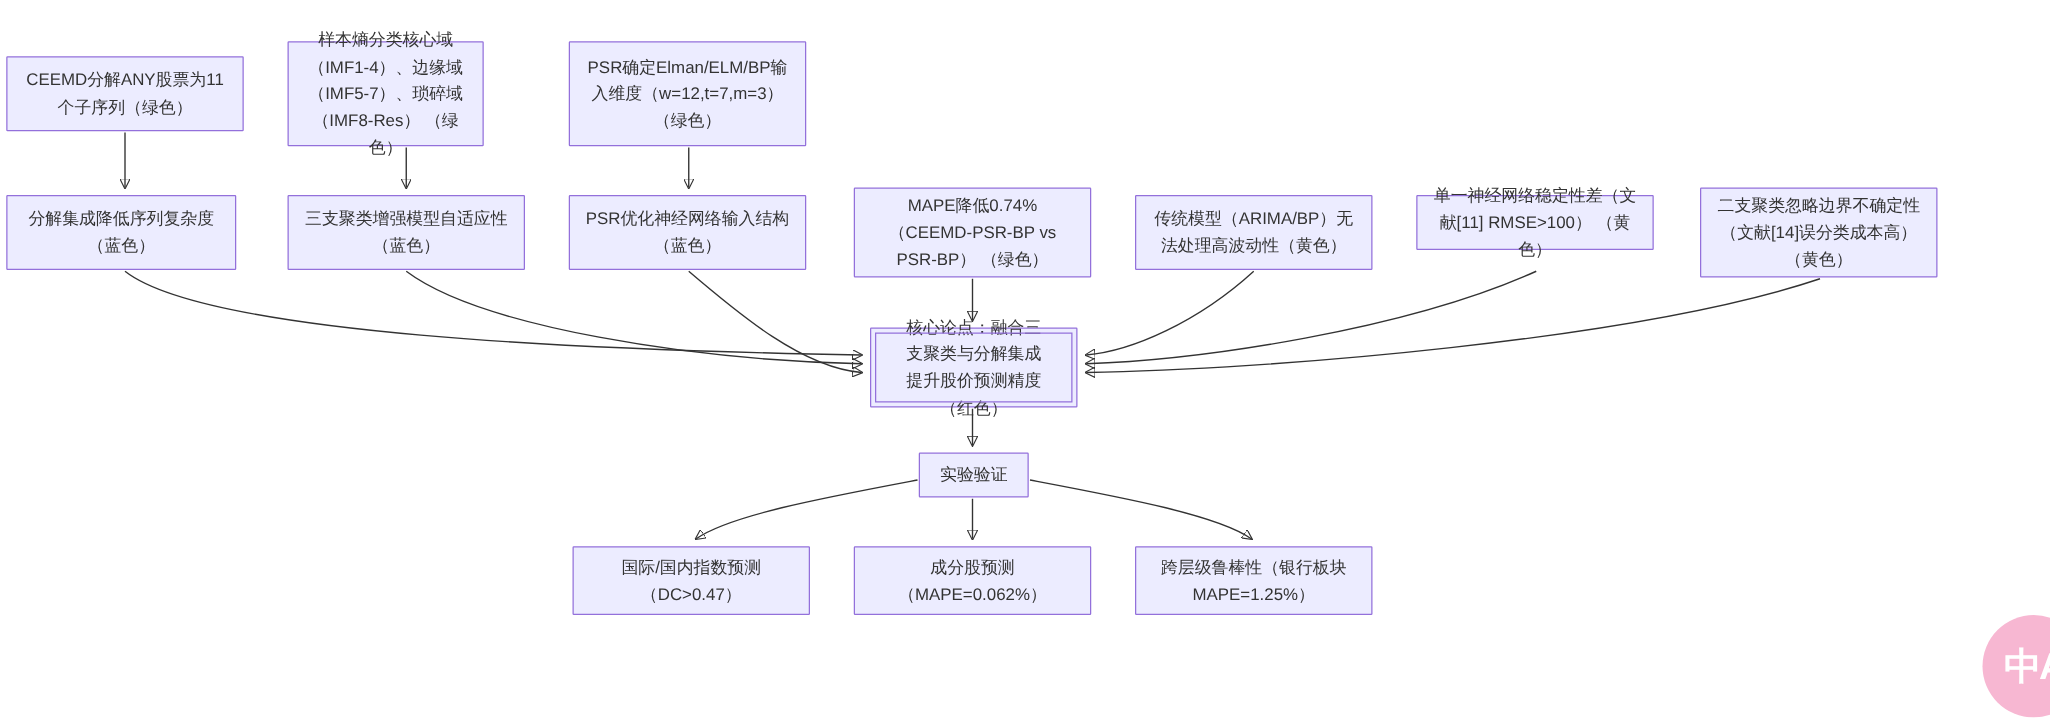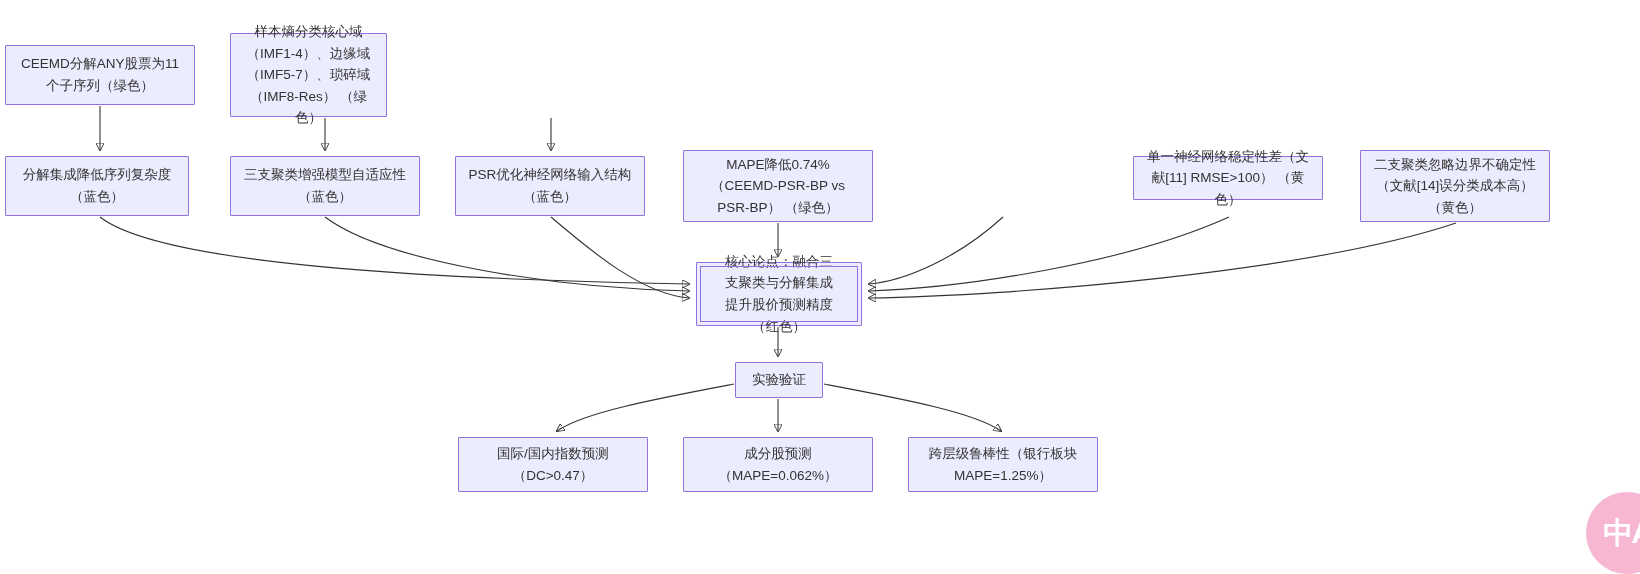--- a/index.html
+++ b/index.html
@@ -94,32 +94,38 @@
     <path d="M778,399 L778,431" marker-end="url(#arrow)"></path>
     <path d="M824,384 C898,398 974,412 1001,431" marker-end="url(#arrow)"></path>
   </svg>
 
   <div class="node" style="left:5px;top:45px;width:190px;height:60px">
     <span>CEEMD分解ANY股票为11个子序列（绿色）</span>
   </div>
   <div class="node" style="left:230px;top:33px;width:157px;height:84px">
     <span>样本熵分类核心域（IMF1-4）、边缘域（IMF5-7）、琐碎域（IMF8-Res） （绿色）</span>
   </div>
+  <div class="node" style="left:455px;top:33px;width:190px;height:84px">
+    <span>PSR确定Elman/ELM/BP输入维度（w=12,t=7,m=3） （绿色）</span>
+  </div>
 
   <div class="node" style="left:5px;top:156px;width:184px;height:60px">
     <span>分解集成降低序列复杂度（蓝色）</span>
   </div>
   <div class="node" style="left:230px;top:156px;width:190px;height:60px">
     <span>三支聚类增强模型自适应性（蓝色）</span>
   </div>
   <div class="node" style="left:455px;top:156px;width:190px;height:60px">
     <span>PSR优化神经网络输入结构（蓝色）</span>
   </div>
   <div class="node" style="left:683px;top:150px;width:190px;height:72px">
     <span>MAPE降低0.74%（CEEMD-PSR-BP vs PSR-BP） （绿色）</span>
+  </div>
+  <div class="node" style="left:908px;top:156px;width:190px;height:60px">
+    <span>传统模型（ARIMA/BP）无法处理高波动性（黄色）</span>
   </div>
   <div class="node" style="left:1133px;top:156px;width:190px;height:44px">
     <span>单一神经网络稳定性差（文献[11] RMSE&gt;100） （黄色）</span>
   </div>
   <div class="node" style="left:1360px;top:150px;width:190px;height:72px">
     <span>二支聚类忽略边界不确定性（文献[14]误分类成本高）（黄色）</span>
   </div>
 
   <div class="node node-core" style="left:696px;top:262px;width:166px;height:64px;padding:4px 28px">
     <span>核心论点：融合三支聚类与分解集成提升股价预测精度（红色）</span>

